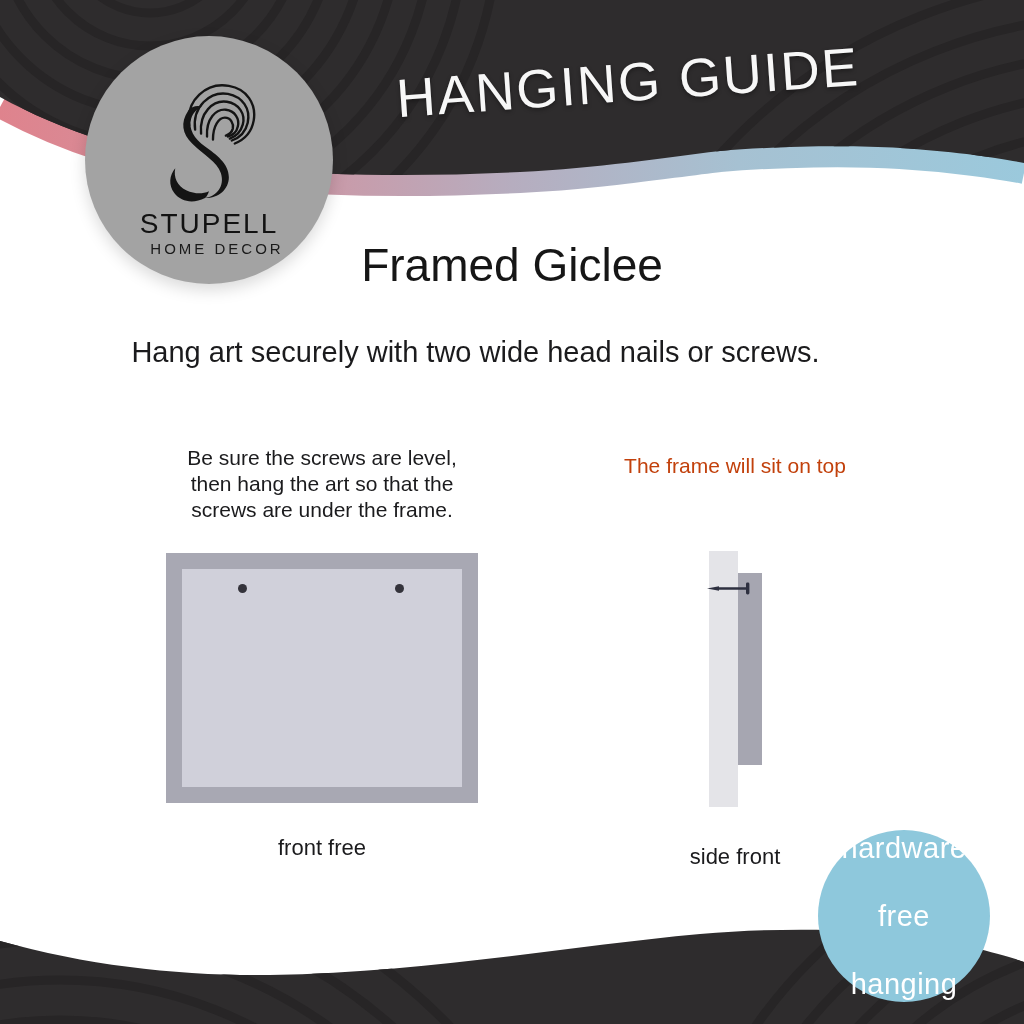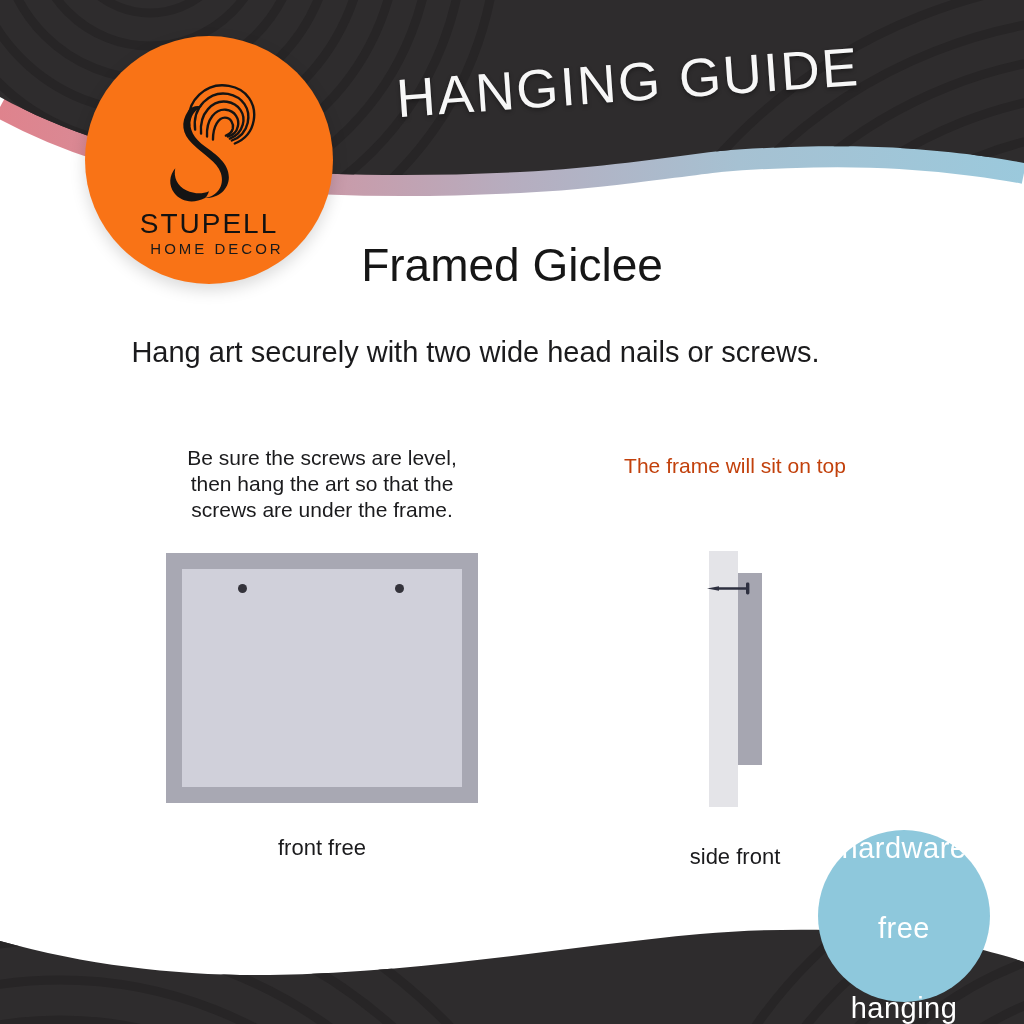--- a/index.html
+++ b/index.html
@@ -2,21 +2,21 @@
 <html><head>
 <meta charset="utf-8">
 <style>
   html,body{margin:0;padding:0;background:#ffffff;}
   .page{position:relative;width:1024px;height:1024px;overflow:hidden;background:#ffffff;
         font-family:"Liberation Sans",sans-serif;color:#1c1c1e;}
   .bg-svg{position:absolute;left:0;top:0;z-index:0;}
 
   
   .logo-circle{position:absolute;left:85px;top:36px;width:248px;height:248px;border-radius:50%;
-               background:#f97316;z-index:2;box-shadow:0 6px 16px rgba(0,0,0,0.15);}
+               background:#a3a3a3;z-index:2;box-shadow:0 6px 16px rgba(0,0,0,0.15);}
   .logo-swirl{position:absolute;left:70px;top:38px;width:110px;height:134px;}
   .brand-name{position:absolute;left:0;top:172px;width:100%;text-align:center;
               font-size:28px;letter-spacing:2px;color:#121212;}
   .brand-tagline{position:absolute;left:8px;top:204px;width:100%;text-align:center;
                  font-size:15px;letter-spacing:3px;color:#1a1a1a;}
 
   
   .main-title{position:absolute;left:368px;top:40px;width:520px;height:84px;z-index:2;
               transform:rotate(-4deg);transform-origin:center;
               display:flex;align-items:center;justify-content:center;
@@ -44,22 +44,22 @@
 
   
   .side-front-bar{position:absolute;left:709px;top:551px;width:29px;height:256px;z-index:1;}
   .side-back-bar{position:absolute;left:738px;top:573px;width:24px;height:192px;z-index:1;}
   .nail-svg{position:absolute;left:707px;top:581px;z-index:2;}
   .side-caption{position:absolute;left:645px;top:844px;width:180px;text-align:center;
                 font-size:22px;color:#1b1b1d;z-index:1;}
 
   
   .badge{position:absolute;left:818px;top:830px;width:172px;height:172px;border-radius:50%;
-         z-index:3;display:flex;flex-direction:column;align-items:center;justify-content:flex-start;
-         color:#ffffff;font-size:29px;line-height:36px;letter-spacing:0.5px;text-align:center;gap:44px;}
+         z-index:3;display:flex;flex-direction:column;align-items:center;justify-content:space-between;
+         color:#ffffff;font-size:29px;line-height:36px;letter-spacing:0.5px;text-align:center;}
 </style>
 </head>
 <body>
 
 <div class="page">
 
   <svg class="bg-svg" width="1024" height="1024" viewBox="0 0 1024 1024">
     <defs>
       <linearGradient id="bandGrad" x1="0" y1="0" x2="1024" y2="0" gradientUnits="userSpaceOnUse">
         <stop offset="0" stop-color="#df838d"></stop>

